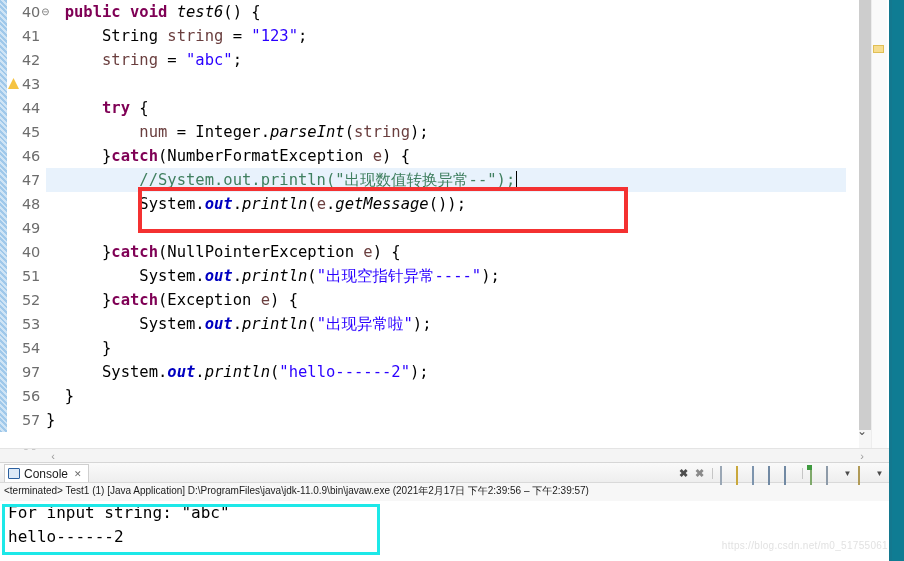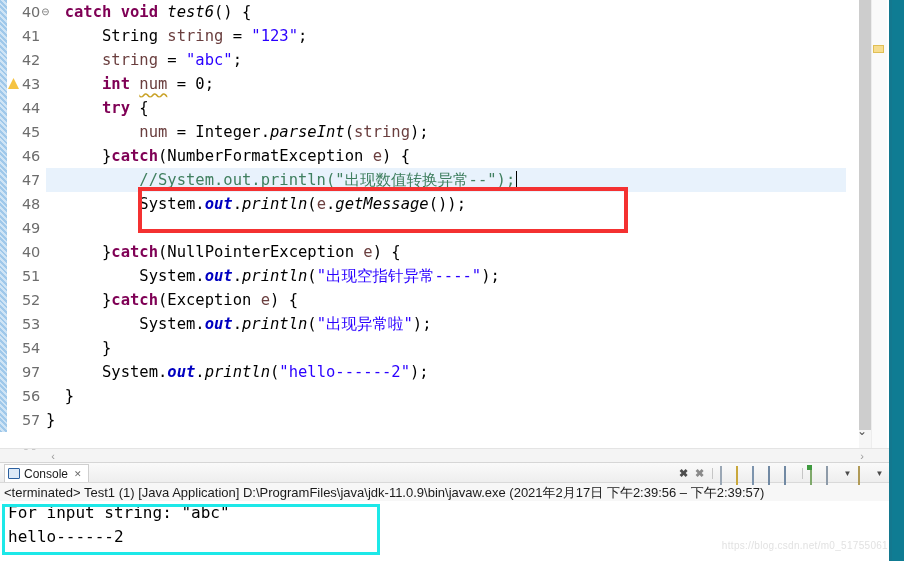--- a/index.html
+++ b/index.html
@@ -141,21 +141,21 @@
   .ic-page.pen{background:#eef4fb;border-color:#7d94ad;}
   .ic-win{width:11px;height:9px;background:#dfe9f4;border:1px solid #7189a3;margin:2px 1px;}
   .ic-win.a{background:#cfe0f0;}
   .ic-green{width:10px;height:9px;background:#e9f3e4;border:1px solid #7fa96b;margin:2px 1px;position:relative;}
   .ic-green:after{content:"";position:absolute;right:-1px;top:-2px;width:5px;height:5px;background:#3f9a3f;}
   .ic-disp{width:11px;height:9px;background:#eef1f4;border:1px solid #8d9aa8;margin:2px 1px;}
   .ic-new{width:10px;height:10px;background:#fbf6e6;border:1px solid #b09a57;margin:1px;}
   .ic-caret{color:#4a4a4a;font-size:8px;line-height:13px;text-align:center;}
 
   .term-line{
-    position:absolute;left:4px;top:21px;font-size:13px;color:#1a1a1a;white-space:nowrap;
+    position:absolute;left:4px;top:21px;font-size:10px;color:#1a1a1a;white-space:nowrap;
   }
 
   .console-out{
     position:absolute;left:0;top:38px;width:889px;height:61px;background:#ffffff;
   }
   .out-text{
     position:absolute;left:8px;top:2px;
     font-family:"DejaVu Sans Mono","Liberation Mono",monospace;
     font-size:16px;line-height:24px;color:#000;white-space:pre;
   }
@@ -205,24 +205,23 @@
       <div class="gnum" style="top:336px">54</div>
       <div class="gnum" style="top:360px">97</div>
       <div class="gnum" style="top:384px">56</div>
       <div class="gnum" style="top:408px">57</div>
 
       <div class="foldmark" style="top:7px">⊖</div>
       <div class="warnicon" style="top:78px"></div>
     </div>
 
     <div class="code">
-      <div class="ln" style="top:0px"><span class="kw">  catch void </span><span class="mth">test6</span>() {</div>
+      <div class="ln" style="top:0px"><span class="kw">  public void </span><span class="mth">test6</span>() {</div>
       <div class="ln" style="top:24px">      String <span class="loc">string</span> = <span class="str">"123"</span>;</div>
       <div class="ln" style="top:48px">      <span class="loc">string</span> = <span class="str">"abc"</span>;</div>
-      <div class="ln" style="top:72px">      <span class="kw">int </span><span class="loc wavy">num</span> = 0;</div>
       <div class="ln" style="top:96px">      <span class="kw">try</span> {</div>
       <div class="ln" style="top:120px">          <span class="loc">num</span> = Integer.<span class="mth">parseInt</span>(<span class="loc">string</span>);</div>
       <div class="ln" style="top:144px">      }<span class="kw">catch</span>(NumberFormatException <span class="loc">e</span>) {</div>
       <div class="ln" style="top:168px"><span class="cm">          //System.out.println("出现数值转换异常--");</span><span class="caret"></span></div>
       <div class="ln" style="top:192px">          System.<span class="fld">out</span>.<span class="mth">println</span>(<span class="loc">e</span>.<span class="mth">getMessage</span>());</div>
       <div class="ln" style="top:240px">      }<span class="kw">catch</span>(NullPointerException <span class="loc">e</span>) {</div>
       <div class="ln" style="top:264px">          System.<span class="fld">out</span>.<span class="mth">println</span>(<span class="str">"出现空指针异常----"</span>);</div>
       <div class="ln" style="top:288px">      }<span class="kw">catch</span>(Exception <span class="loc">e</span>) {</div>
       <div class="ln" style="top:312px">          System.<span class="fld">out</span>.<span class="mth">println</span>(<span class="str">"出现异常啦"</span>);</div>
       <div class="ln" style="top:336px">      }</div>

